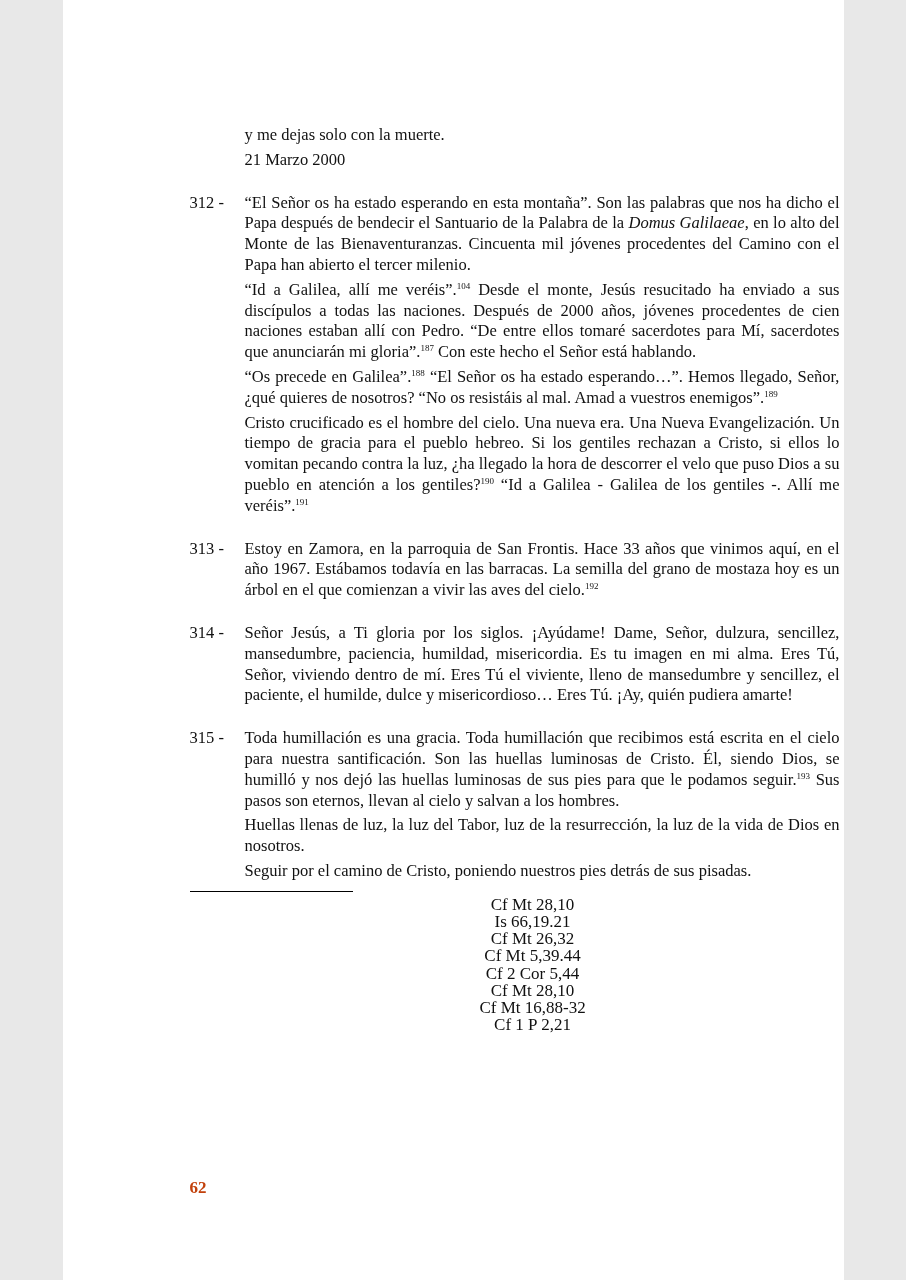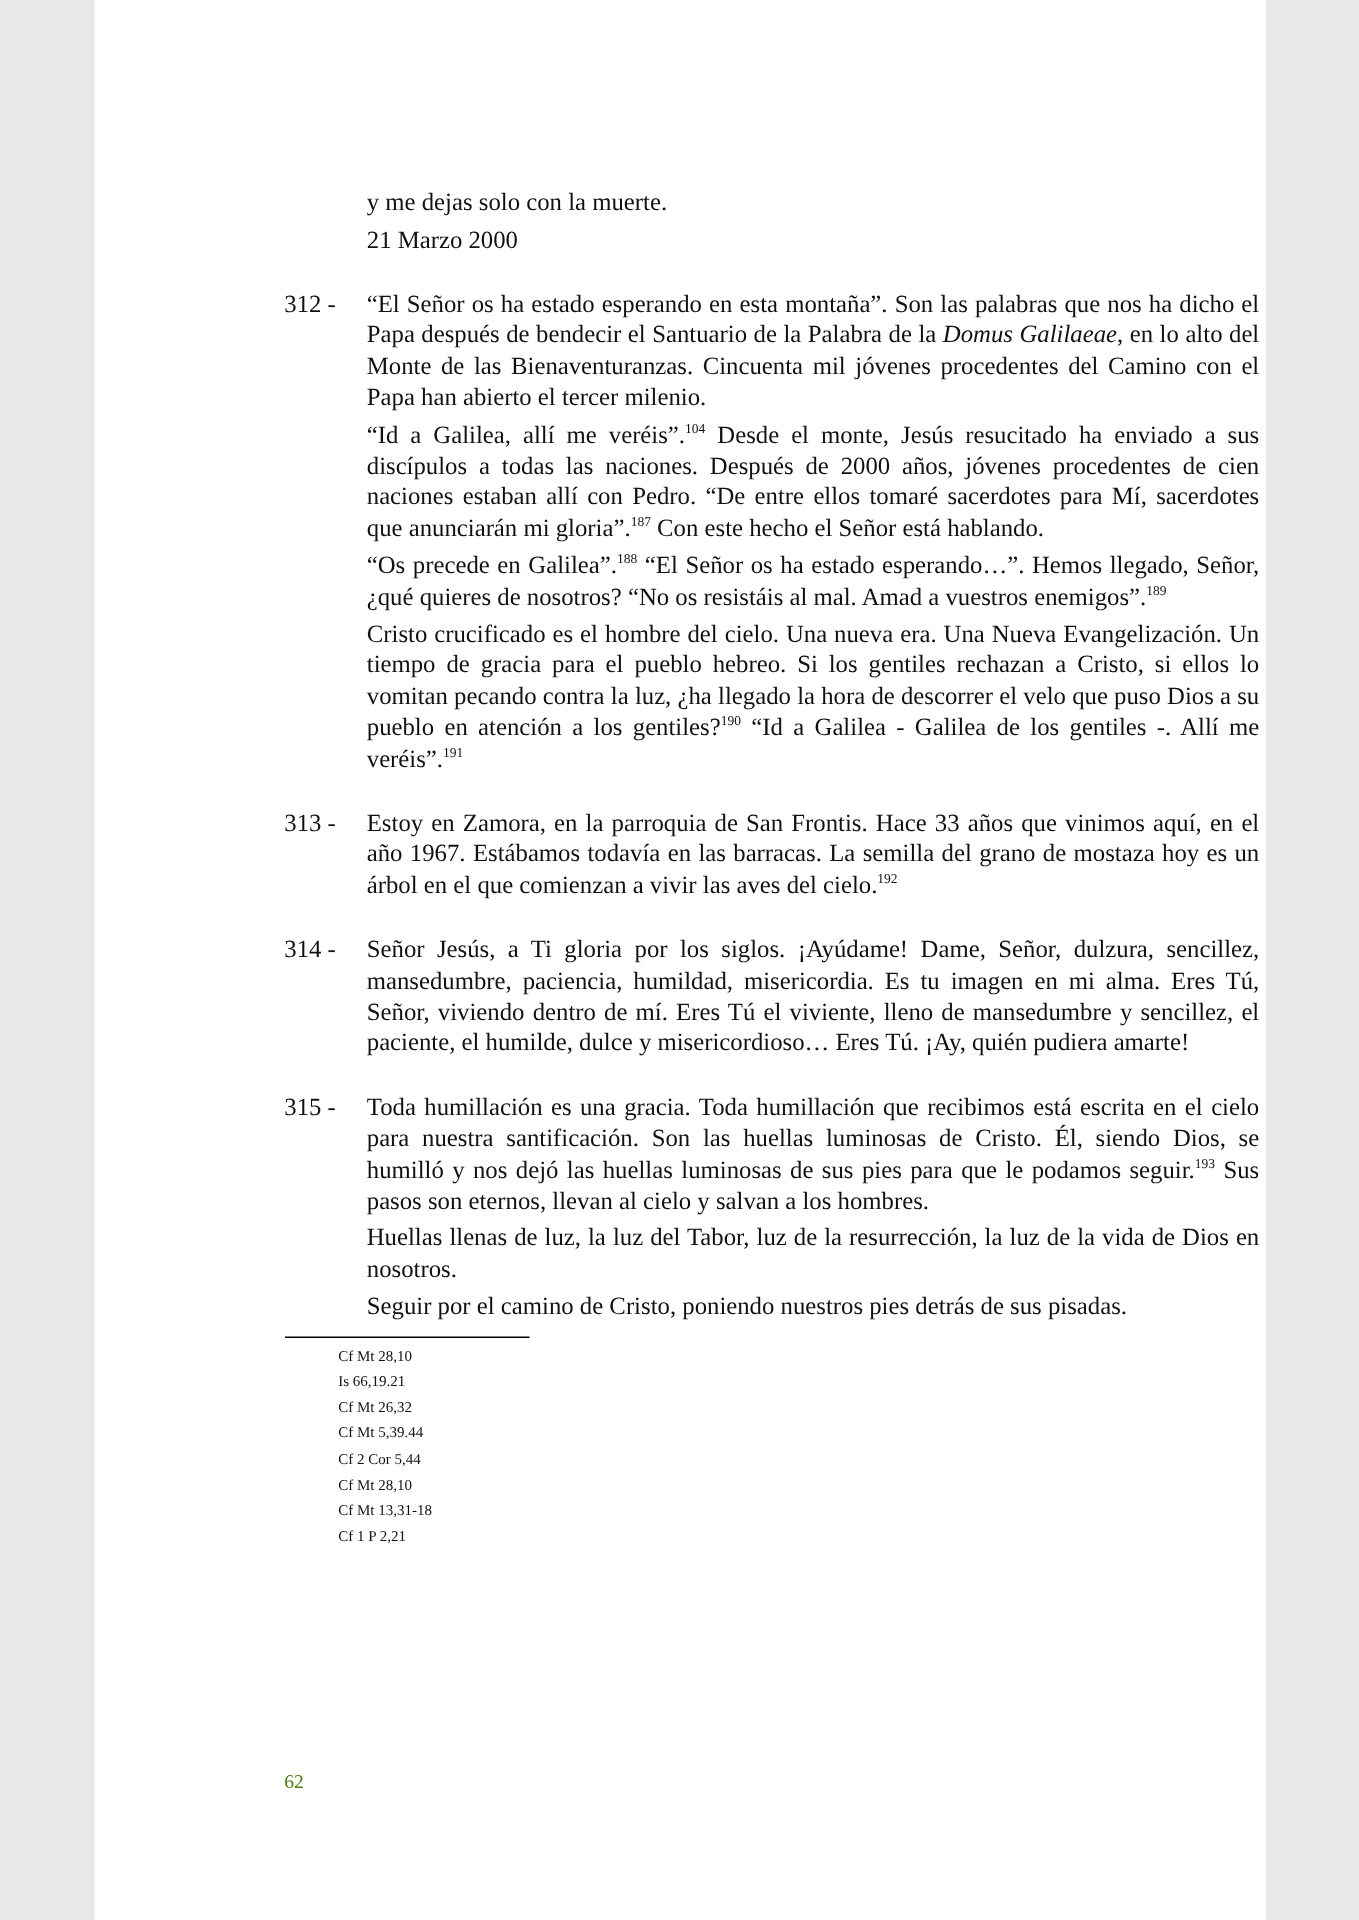--- a/index.html
+++ b/index.html
@@ -36,31 +36,32 @@
     letter-spacing: 0;
   }
   .footnote-sep {
     width: 163px;
     border-top: 1.2px solid #000000;
     margin-top: 9px;
   }
   #footnotes {
     margin-top: 4px;
     padding-left: 36px;
-    font-size: 10px;
+    font-size: 17px;
     line-height: 17.2px;
-    text-align: left;
+    text-align: center;
   }
   .footnote { white-space: nowrap; }
   .page-number {
     position: absolute;
     left: 127px;
     top: 1178px;
-    font-size: 13px;
-    color: #4d7c0f;
+    font-size: 17px;
+    color: #c2410c;
+    font-weight: bold;
   }
 </style>
 </head>
 <body>
 
 <div class="page">
   <div class="content">
     <div id="entries">
         <div class="entry">
           <span class="entry-num"></span>
@@ -100,18 +101,18 @@
         </div>
       </div>
     <div class="footnote-sep"></div>
     <div id="footnotes">
         <div class="footnote">Cf Mt 28,10</div>
         <div class="footnote">Is 66,19.21</div>
         <div class="footnote">Cf Mt 26,32</div>
         <div class="footnote">Cf Mt 5,39.44</div>
         <div class="footnote">Cf 2 Cor 5,44</div>
         <div class="footnote">Cf Mt 28,10</div>
-        <div class="footnote">Cf Mt 13,31-18</div>
+        <div class="footnote">Cf Mt 16,88-32</div>
         <div class="footnote">Cf 1 P 2,21</div>
       </div>
   </div>
   <div class="page-number">62</div>
 </div>
 
 </body></html>

